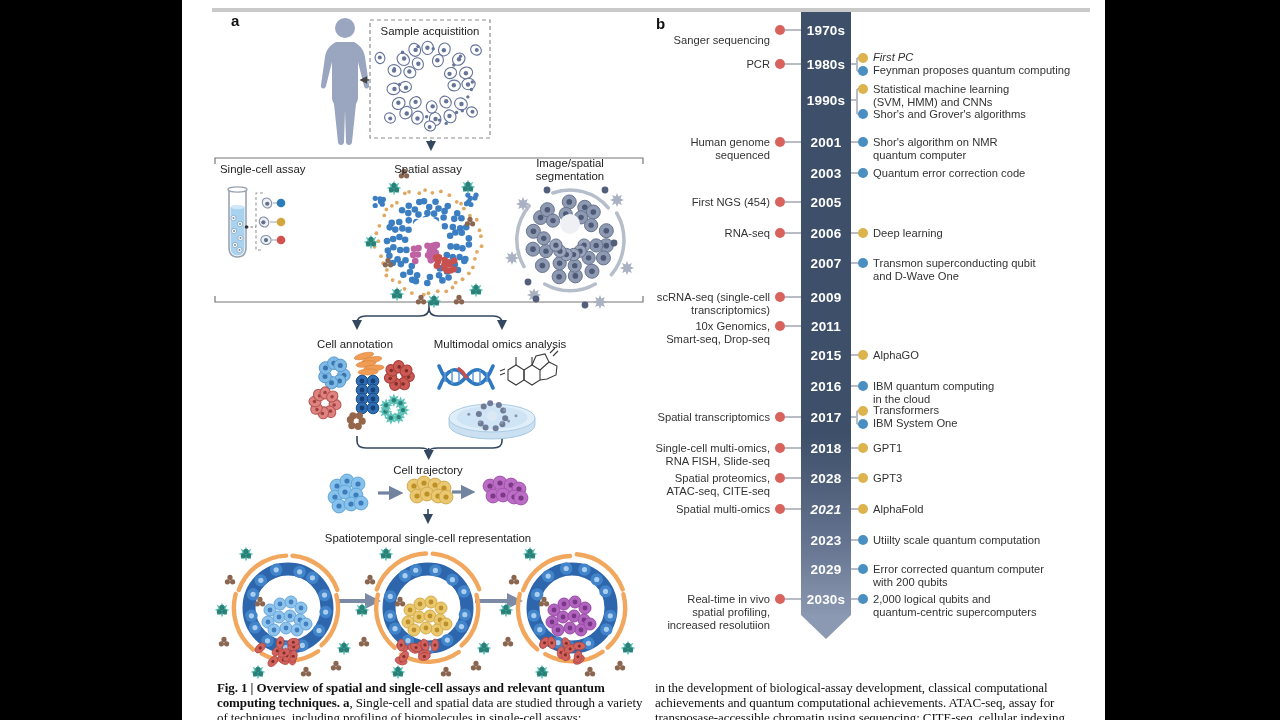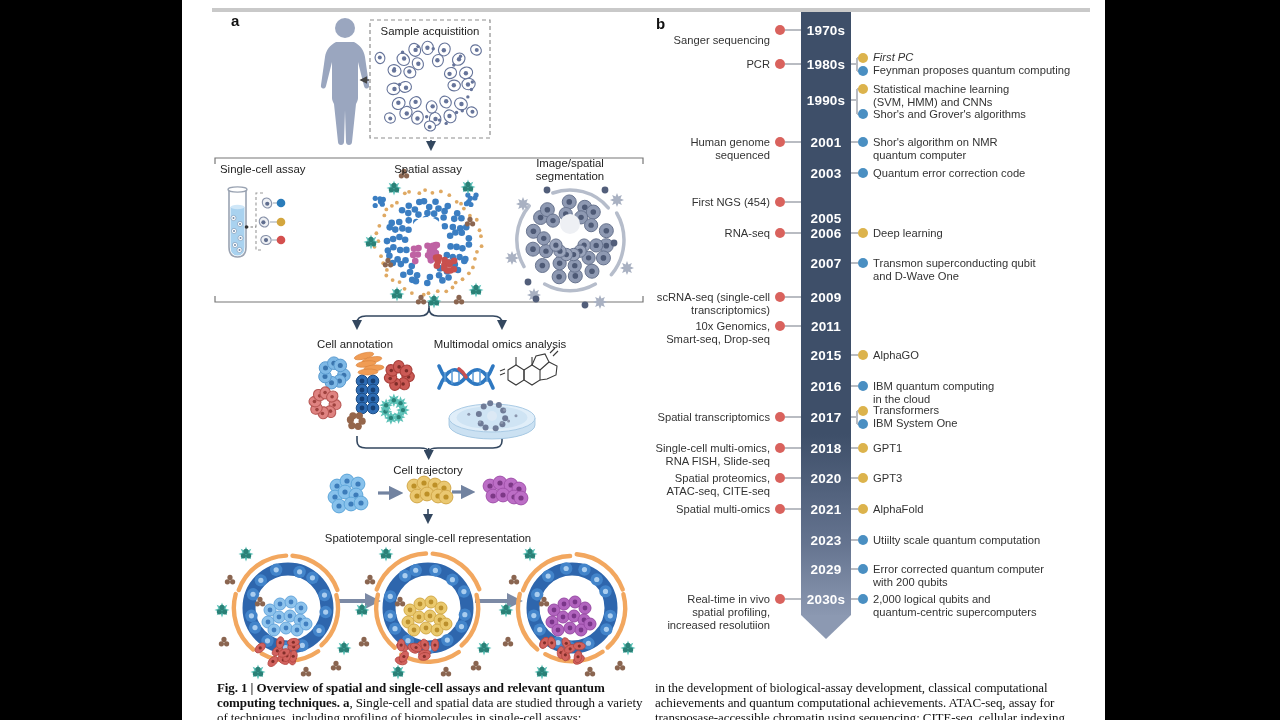--- a/index.html
+++ b/index.html
@@ -1049,21 +1049,21 @@
       <div class="tl-right" style="top: 135.5px;">
         <div>Shor's algorithm on NMR</div>
         <div>quantum computer</div>
       </div>
       <div class="tl-year" style="top: 173px;">2003</div>
       <div class="tl-hline" style="left: 851px; top: 173px; width: 7px;"></div>
       <div class="tl-dot" style="left: 863px; top: 173px; background: rgb(74, 143, 194);"></div>
       <div class="tl-right" style="top: 166.5px;">
         <div>Quantum error correction code</div>
       </div>
-      <div class="tl-year" style="top: 202px; margin-top: 16px;">2005</div>
+      <div class="tl-year" style="top: 202px;">2005</div>
       <div class="tl-dot" style="left: 780px; top: 202px; background: rgb(217, 98, 93);"></div>
       <div class="tl-hline" style="left: 785px; top: 202px; width: 16px;"></div>
       <div class="tl-left" style="top: 195.5px;">
         <div>First NGS (454)</div>
       </div>
       <div class="tl-year" style="top: 233px;">2006</div>
       <div class="tl-dot" style="left: 780px; top: 233px; background: rgb(217, 98, 93);"></div>
       <div class="tl-hline" style="left: 785px; top: 233px; width: 16px;"></div>
       <div class="tl-left" style="top: 226.5px;">
         <div>RNA-seq</div>
@@ -1130,33 +1130,33 @@
       <div class="tl-hline" style="left: 785px; top: 448px; width: 16px;"></div>
       <div class="tl-left" style="top: 441.5px;">
         <div>Single-cell multi-omics,</div>
         <div>RNA FISH, Slide-seq</div>
       </div>
       <div class="tl-hline" style="left: 851px; top: 448px; width: 7px;"></div>
       <div class="tl-dot" style="left: 863px; top: 448px; background: rgb(220, 179, 76);"></div>
       <div class="tl-right" style="top: 441.5px;">
         <div>GPT1</div>
       </div>
-      <div class="tl-year" style="top: 478px;">2020</div>
+      <div class="tl-year" style="top: 478px;">2028</div>
       <div class="tl-dot" style="left: 780px; top: 478px; background: rgb(217, 98, 93);"></div>
       <div class="tl-hline" style="left: 785px; top: 478px; width: 16px;"></div>
       <div class="tl-left" style="top: 471.5px;">
         <div>Spatial proteomics,</div>
         <div>ATAC-seq, CITE-seq</div>
       </div>
       <div class="tl-hline" style="left: 851px; top: 478px; width: 7px;"></div>
       <div class="tl-dot" style="left: 863px; top: 478px; background: rgb(220, 179, 76);"></div>
       <div class="tl-right" style="top: 471.5px;">
         <div>GPT3</div>
       </div>
-      <div class="tl-year" style="top: 509px;">2021</div>
+      <div class="tl-year" style="top: 509px; font-style: italic;">2021</div>
       <div class="tl-dot" style="left: 780px; top: 509px; background: rgb(217, 98, 93);"></div>
       <div class="tl-hline" style="left: 785px; top: 509px; width: 16px;"></div>
       <div class="tl-left" style="top: 502.5px;">
         <div>Spatial multi-omics</div>
       </div>
       <div class="tl-hline" style="left: 851px; top: 509px; width: 7px;"></div>
       <div class="tl-dot" style="left: 863px; top: 509px; background: rgb(220, 179, 76);"></div>
       <div class="tl-right" style="top: 502.5px;">
         <div>AlphaFold</div>
       </div>

